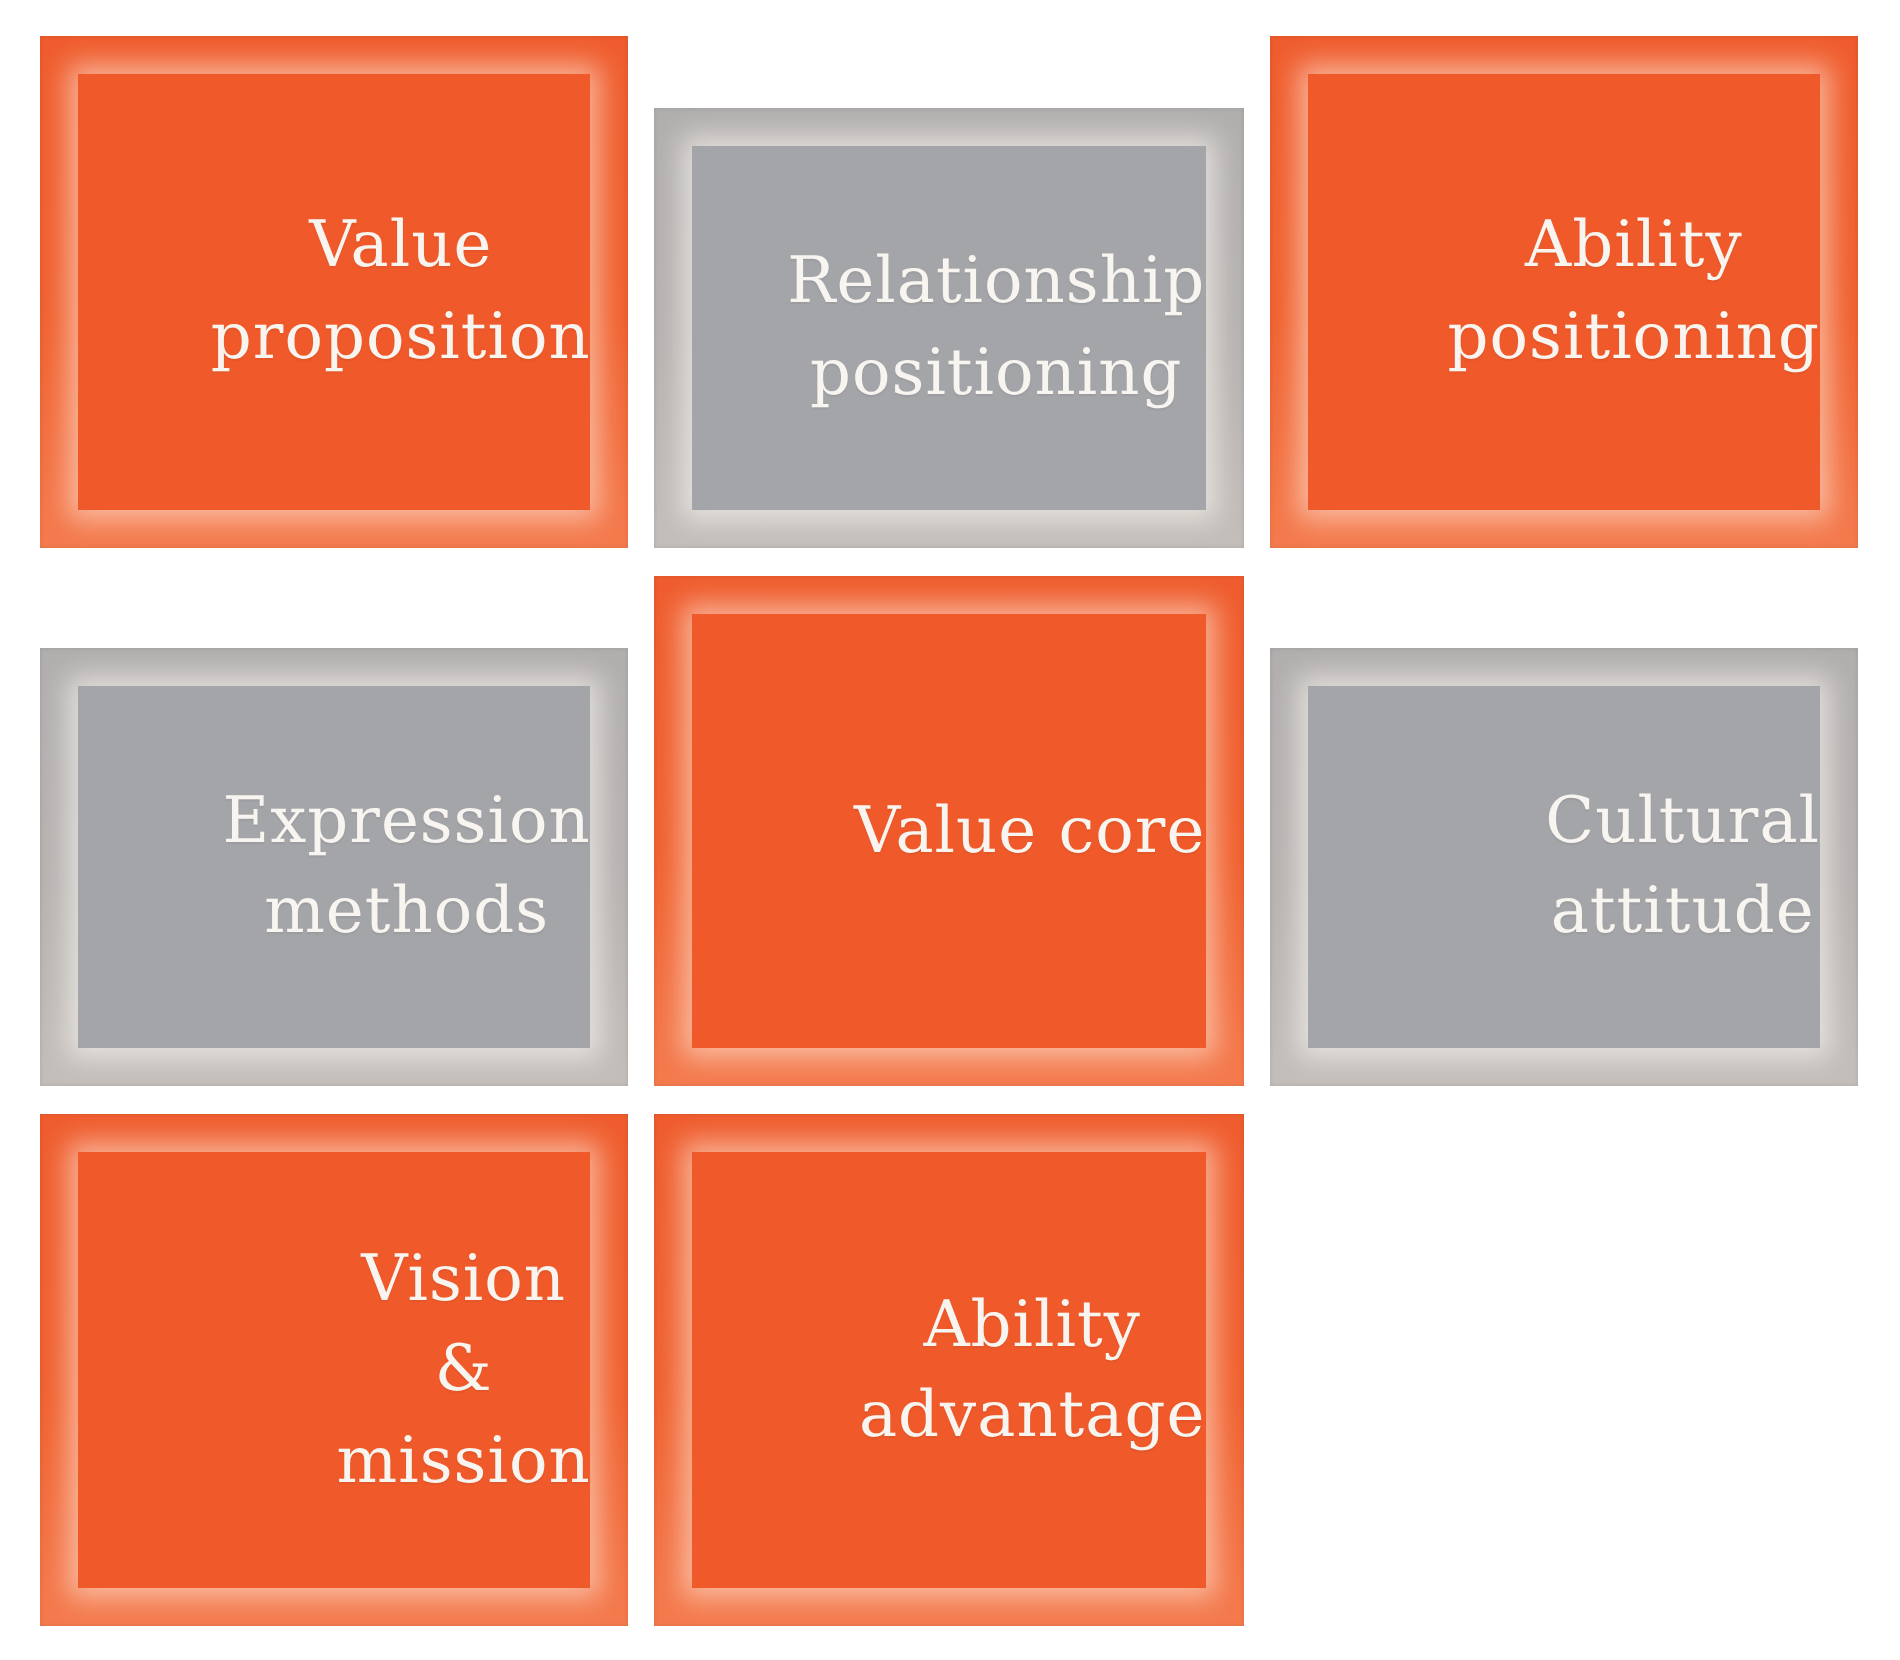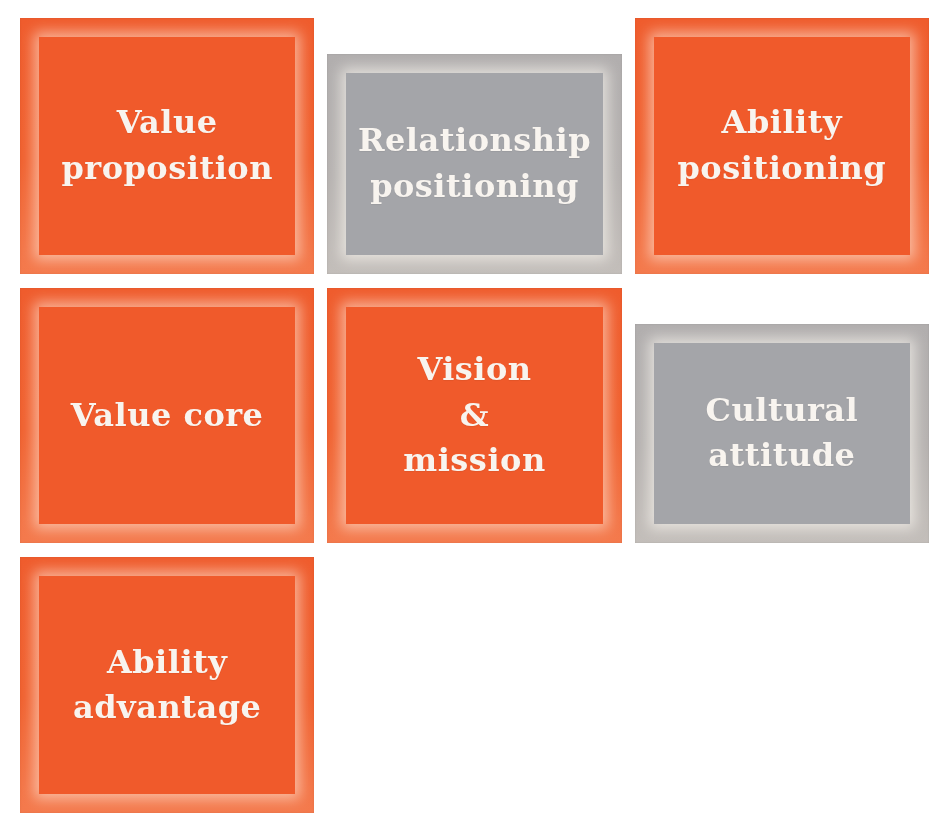--- a/index.html
+++ b/index.html
@@ -39,23 +39,22 @@
   .cell.gray {
     background: linear-gradient(180deg, #b1aeae 0%, #b6b2b0 55%, #c3beba 100%);
     box-shadow: inset 0 0 2px rgba(0,0,0,0.12);
     margin-top: 36px;
   }
   .cell-fill {
     width: 100%;
     height: 100%;
     display: flex;
     align-items: center;
-    justify-content: center;
+    justify-content: flex-end;
     text-align: center;
-    font-weight: bold;
   }
   .cell.orange .cell-fill {
     background: #f05a2b;
     box-shadow: 0 0 13px 5px rgba(255,235,222,0.60);
   }
   .cell.gray .cell-fill {
     background: #a4a5a9;
     box-shadow: 0 0 13px 5px rgba(255,252,246,0.62);
   }
   .cell-label {
@@ -86,40 +85,46 @@
     </div>
   </div>
 
   <div class="cell orange">
     <div class="cell-fill">
       <div class="cell-label">Ability
 positioning</div>
     </div>
   </div>
 
+  <div class="cell gray">
+    <div class="cell-fill">
+      <div class="cell-label">Expression
+methods</div>
+    </div>
+  </div>
 
   <div class="cell orange">
     <div class="cell-fill">
       <div class="cell-label">Value core</div>
     </div>
   </div>
 
 
+  <div class="cell gray">
+    <div class="cell-fill">
+      <div class="cell-label">Cultural
+attitude</div>
+    </div>
+  </div>
+
   <div class="cell orange">
     <div class="cell-fill">
       <div class="cell-label">Vision
 &amp;
 mission</div>
-    </div>
-  </div>
-
-  <div class="cell gray">
-    <div class="cell-fill">
-      <div class="cell-label">Cultural
-attitude</div>
     </div>
   </div>
 
   <div class="cell orange">
     <div class="cell-fill">
       <div class="cell-label">Ability
 advantage</div>
     </div>
   </div>
 

